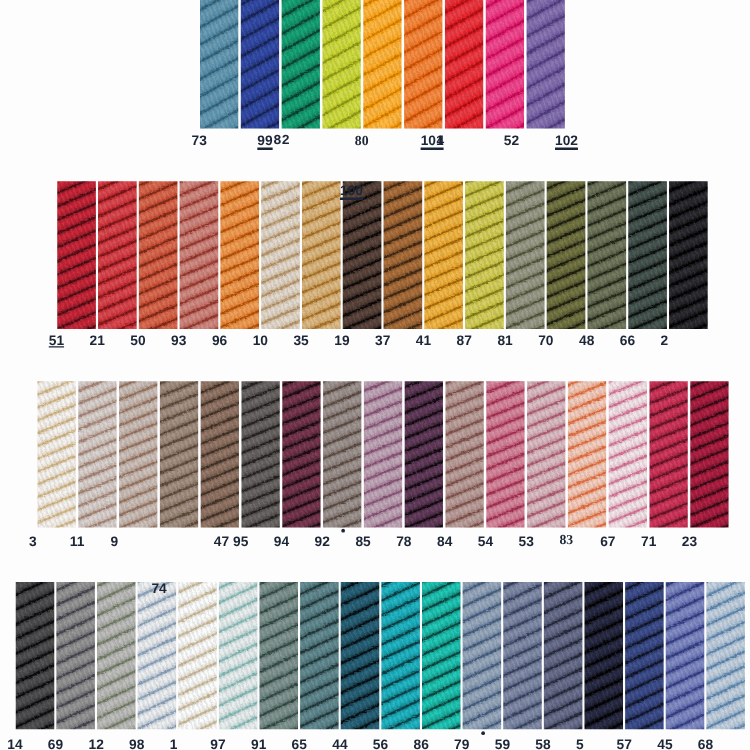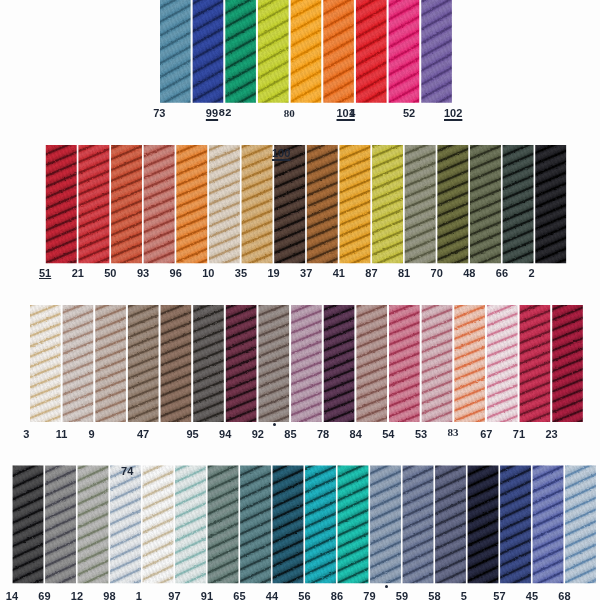--- a/index.html
+++ b/index.html
@@ -1915,21 +1915,21 @@
     <div class="label" style="left: 365.3px; top: 268.2px; width: 46.9px;">87</div>
     <div class="label" style="left: 397.93px; top: 268.2px; width: 46.9px;">81</div>
     <div class="label" style="left: 430.56px; top: 268.2px; width: 46.9px;">70</div>
     <div class="label" style="left: 463.19px; top: 268.2px; width: 46.9px;">48</div>
     <div class="label" style="left: 495.82px; top: 268.2px; width: 46.9px;">66</div>
     <div class="label" style="left: 528.45px; top: 268.2px; width: 46.9px;">2</div>
     <div class="label" style="left: 23.2px; top: 428.9px; width: 46.6px;">3</div>
     <div class="label" style="left: 55.84px; top: 428.9px; width: 46.6px;">11</div>
     <div class="label" style="left: 88.48px; top: 428.9px; width: 46.6px;">9</div>
     <div class="label" style="left: 121.12px; top: 428.9px; width: 46.6px; margin-top: 37px;">74</div>
-    <div class="label" style="left: 137px; top: 428.9px; width: 46.6px;">47</div>
+    <div class="label" style="left: 171px; top: 428.9px; width: 46.6px;">47</div>
     <div class="label" style="left: 186.4px; top: 428.9px; width: 46.6px;">95</div>
     <div class="label" style="left: 219.04px; top: 428.9px; width: 46.6px;">94</div>
     <div class="label" style="left: 251.68px; top: 428.9px; width: 46.6px;">92</div>
     <div class="dot" style="left: 273.48px; top: 422.7px;"></div>
     <div class="label" style="left: 284.32px; top: 428.9px; width: 46.6px;">85</div>
     <div class="label" style="left: 316.96px; top: 428.9px; width: 46.6px;">78</div>
     <div class="label" style="left: 349.6px; top: 428.9px; width: 46.6px;">84</div>
     <div class="label" style="left: 382.24px; top: 428.9px; width: 46.6px;">54</div>
     <div class="label" style="left: 414.88px; top: 428.9px; width: 46.6px;">53</div>
     <div class="label" style="left: 447.52px; top: 427px; width: 46.6px; font-family: Liberation Serif, serif;">83</div>

